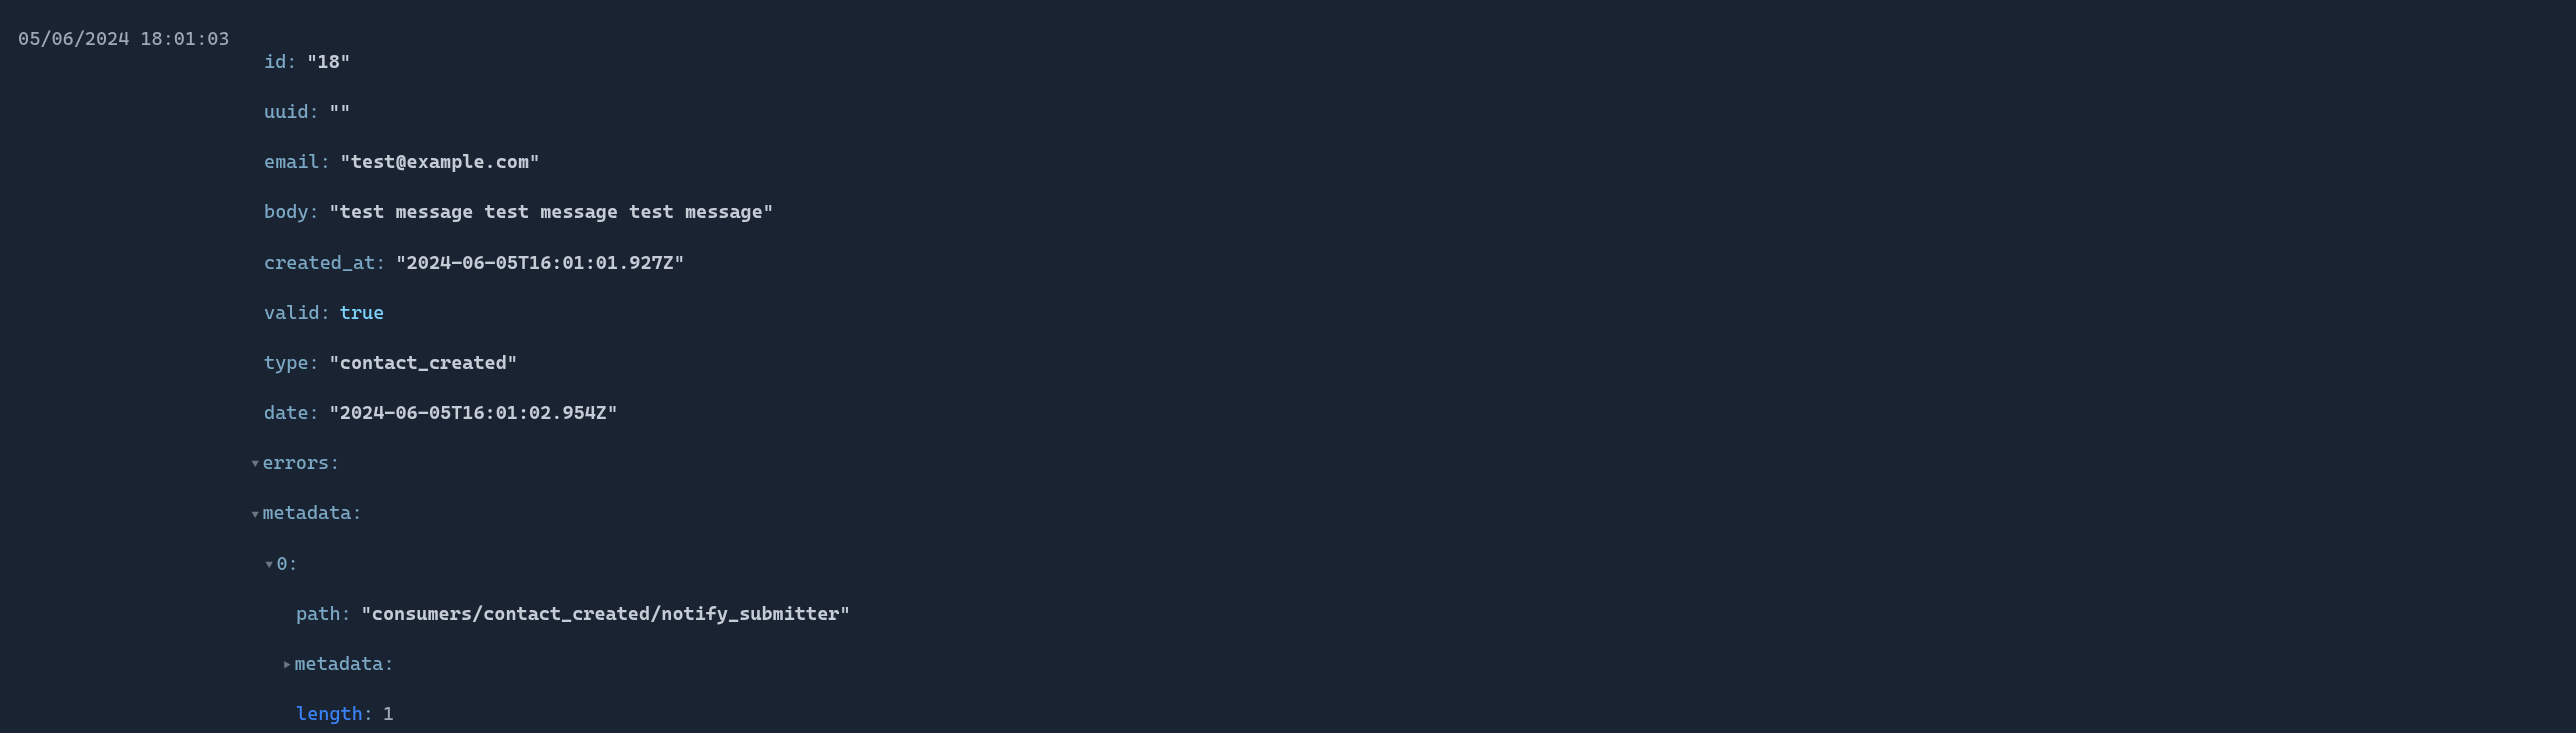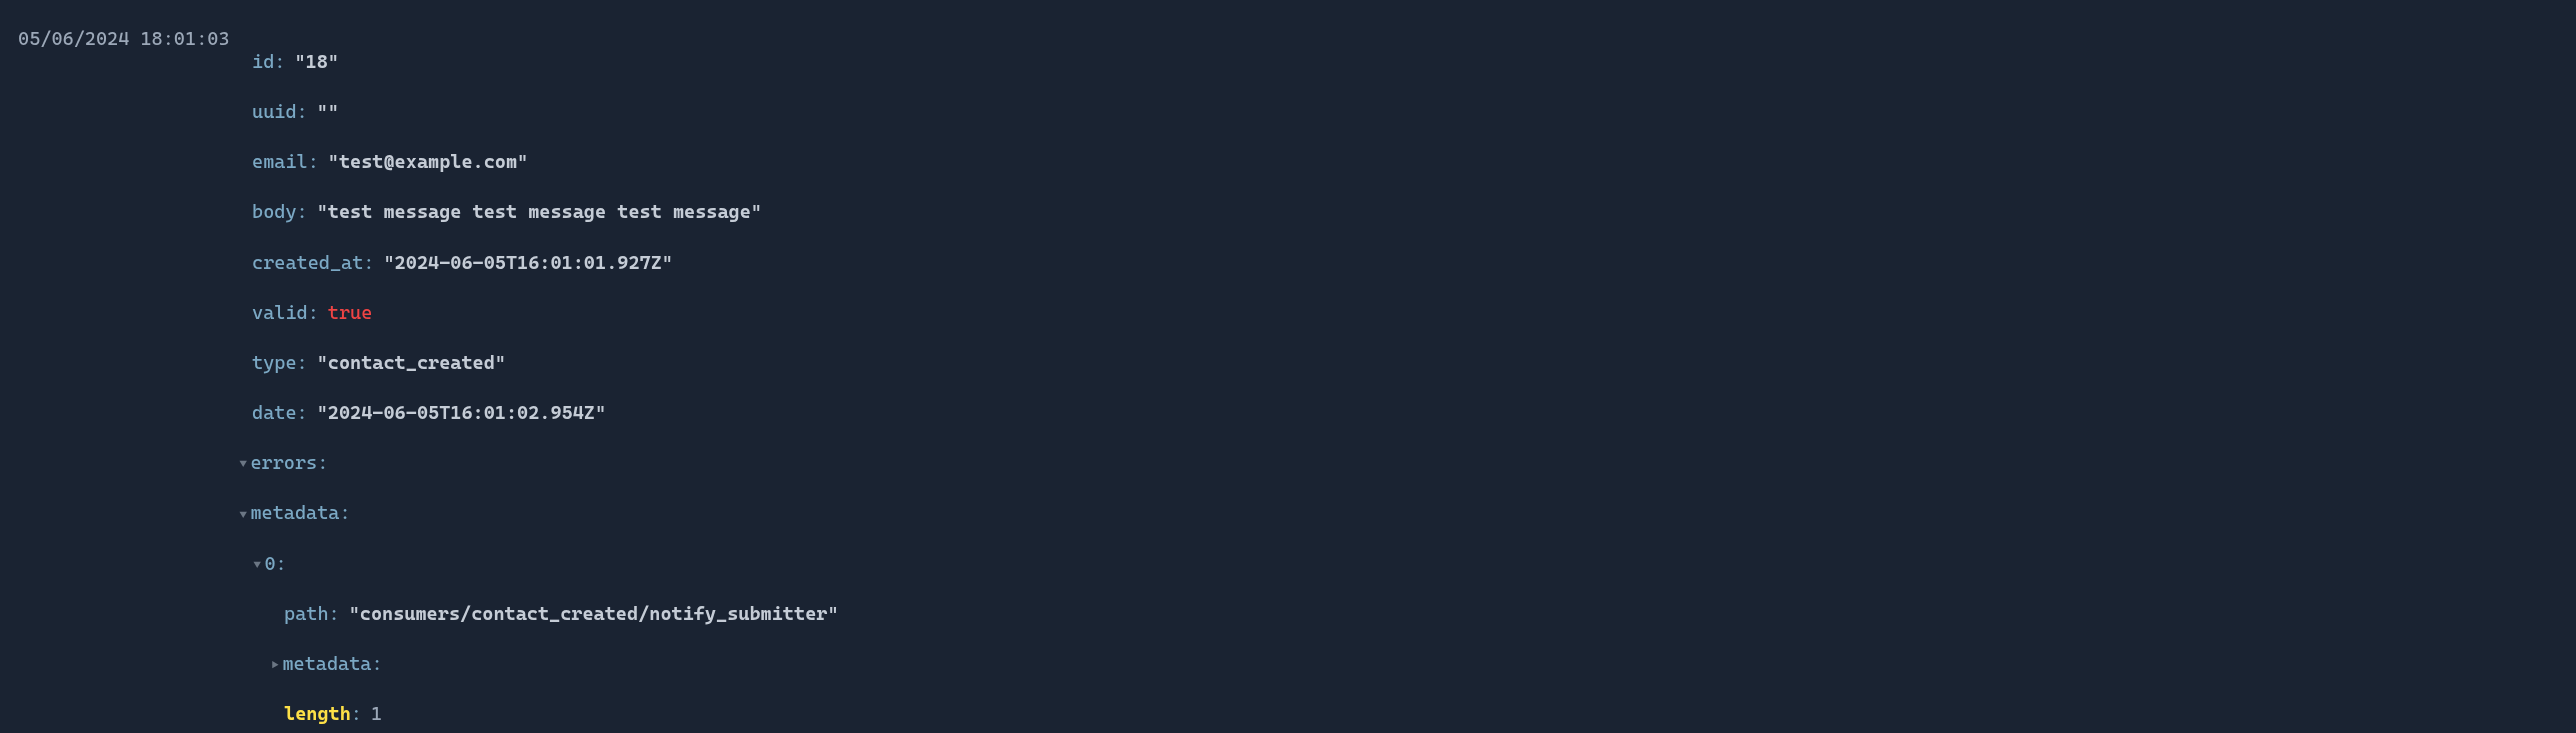--- a/index.html
+++ b/index.html
@@ -13,21 +13,21 @@
       font-family: 'SF Mono', Monaco, 'Cascadia Code', 'Roboto Mono', Consolas, 'Courier New', monospace;
       font-size: 19px;
       line-height: 1.43;
       padding: 25px 18px;
       width: 2576px;
       height: 734px;
       overflow: hidden;
     }
     .log-entry {
       display: flex;
-      gap: 0;
+      gap: 12px;
     }
     .timestamp-col {
       flex: 0 0 216px;
       color: #9ca8b8;
     }
     .message-col {
       flex: 0 0 355px;
       color: #c5ccd6;
       white-space: pre-wrap;
       word-break: break-all;
@@ -59,36 +59,35 @@
       margin-left: -16px;
       text-align: center;
       vertical-align: middle;
       position: relative;
       top: -0.9px;
     }
     .key {
       color: #7ba8c4;
     }
     .key.muted {
-      color: #fde047;
-      font-weight: bold;
+      color: #3b82f6;
     }
     .colon {
       color: #7ba8c4;
       margin-right: 9px;
     }
     .colon.no-space {
       margin-right: 0;
     }
     .val-string {
       color: #c5ccd6;
       font-weight: bold;
     }
     .val-bool {
-      color: #ef4444;
+      color: #7dd3fc;
     }
     .val-num {
       color: #9ca8b8;
     }
     .quote {
       color: #c5ccd6;
     }
   </style>
 </head>
 <body>

